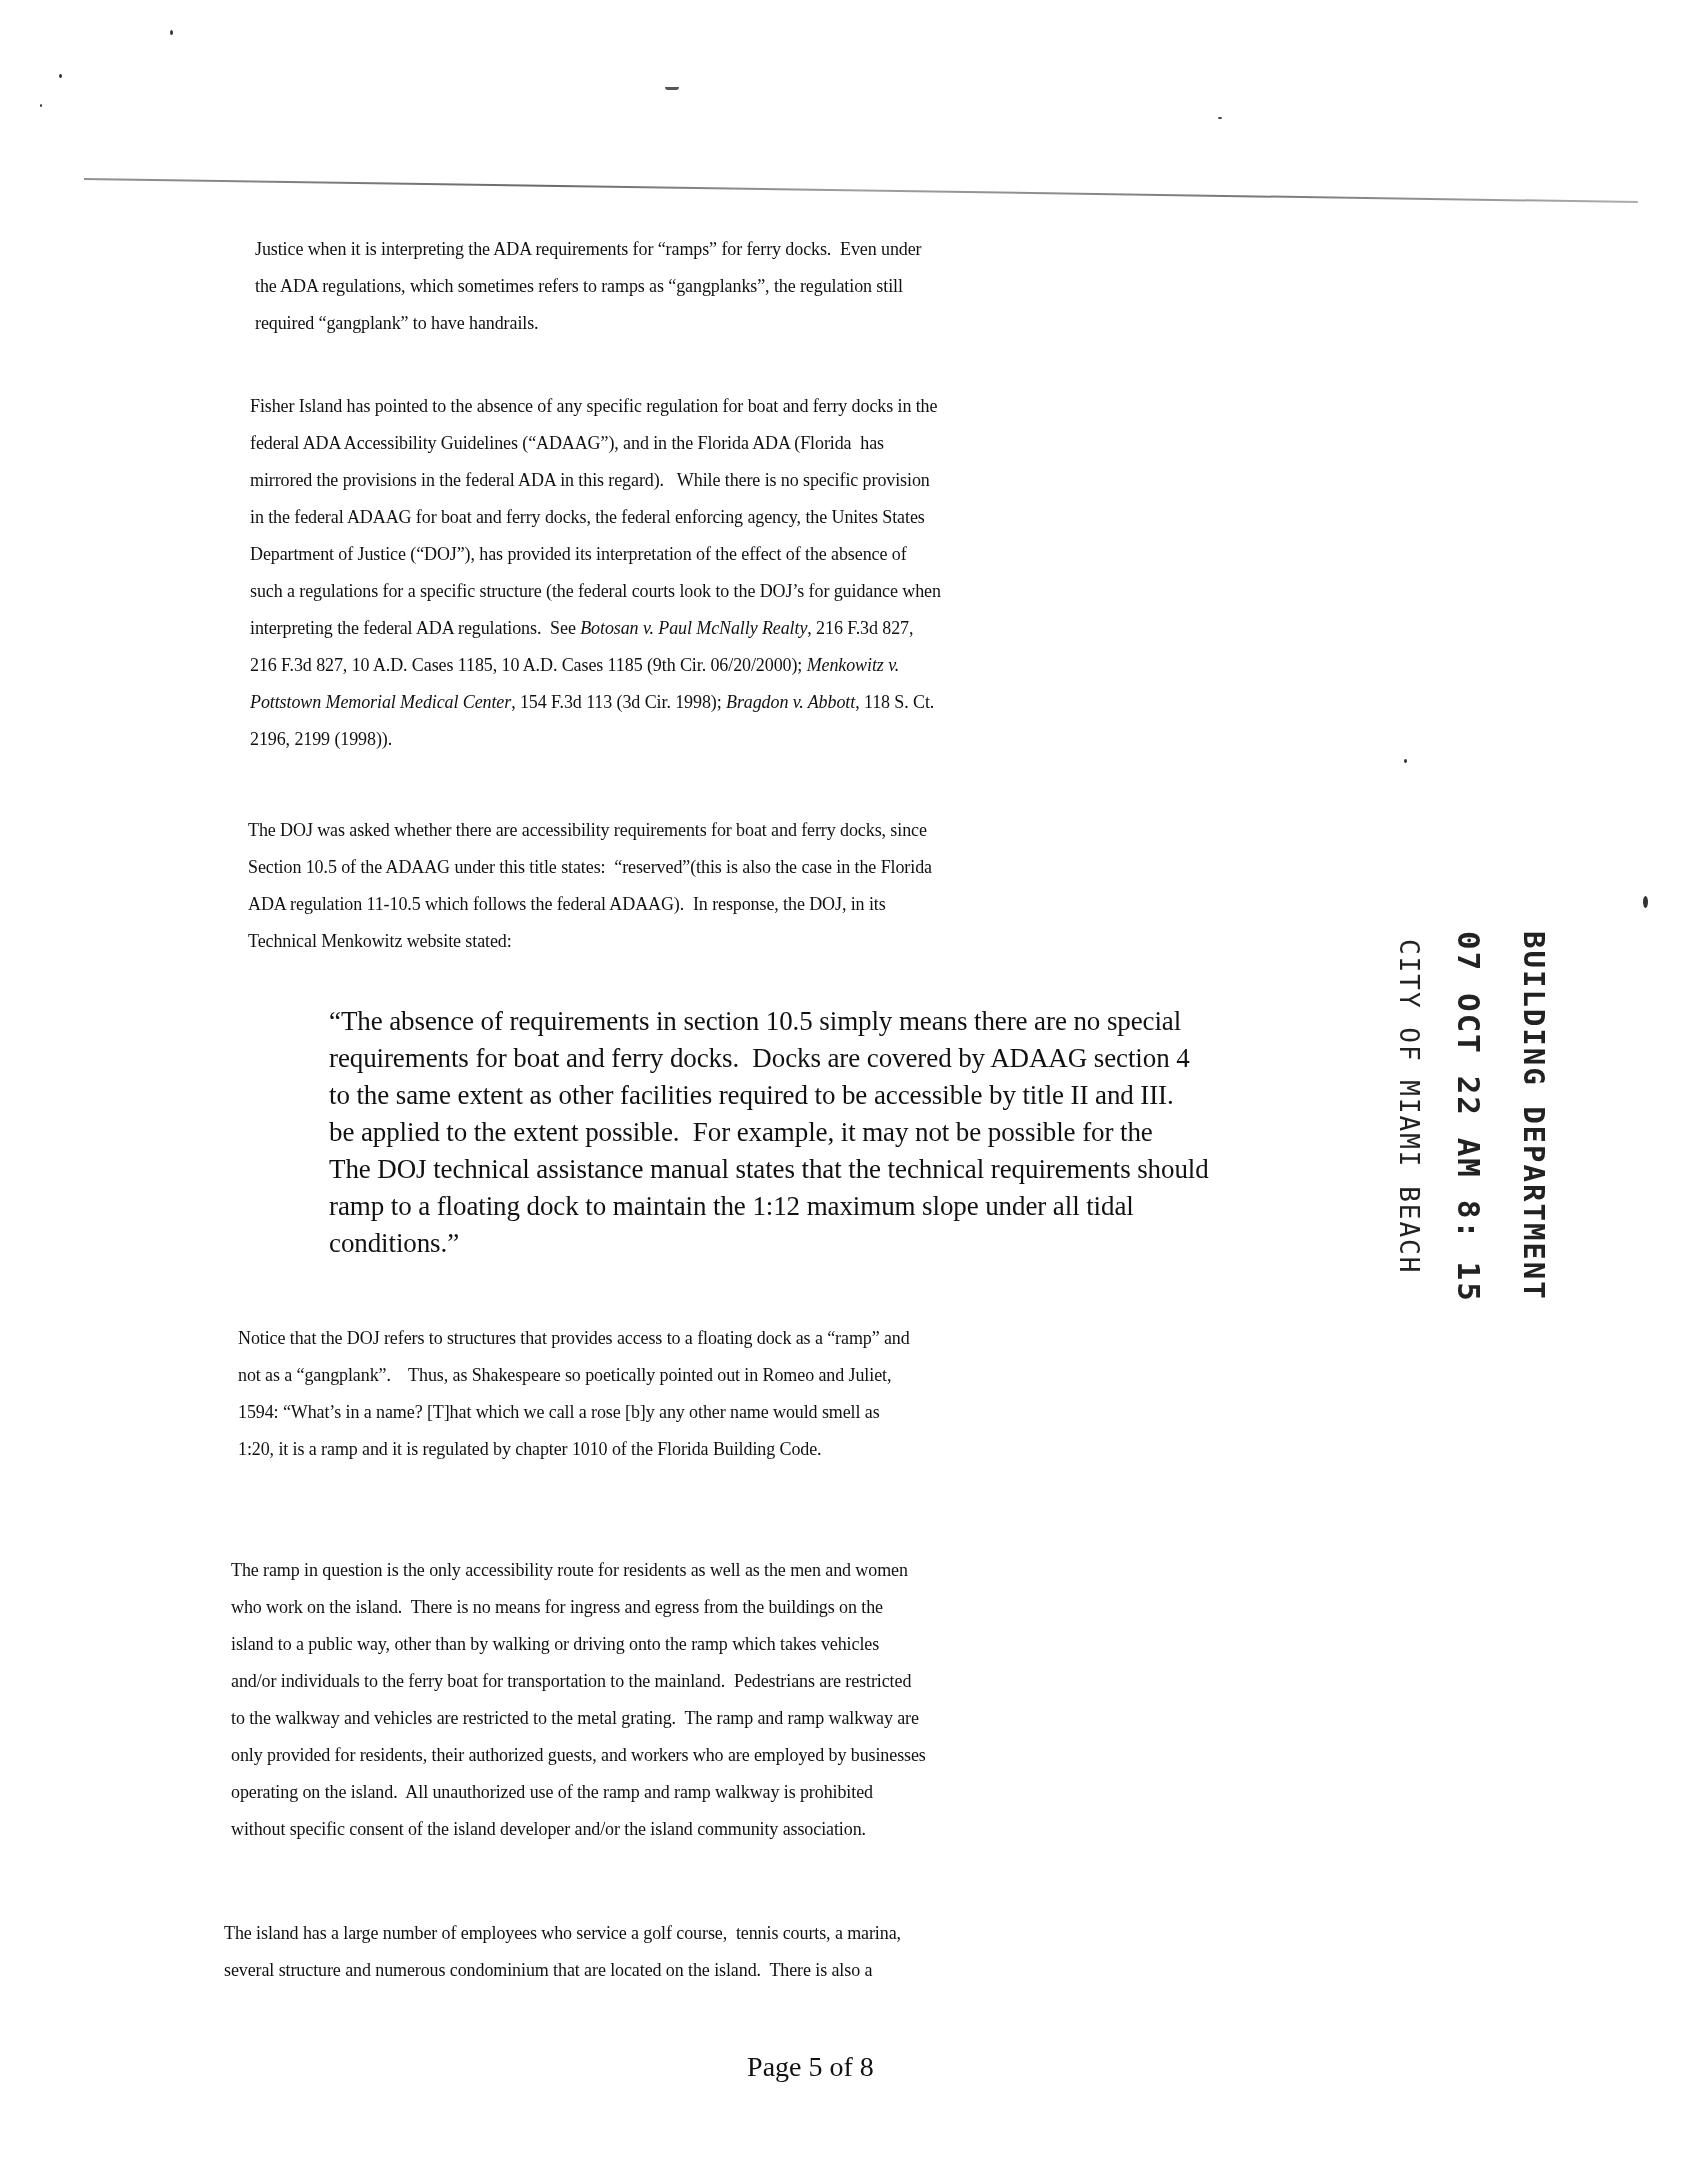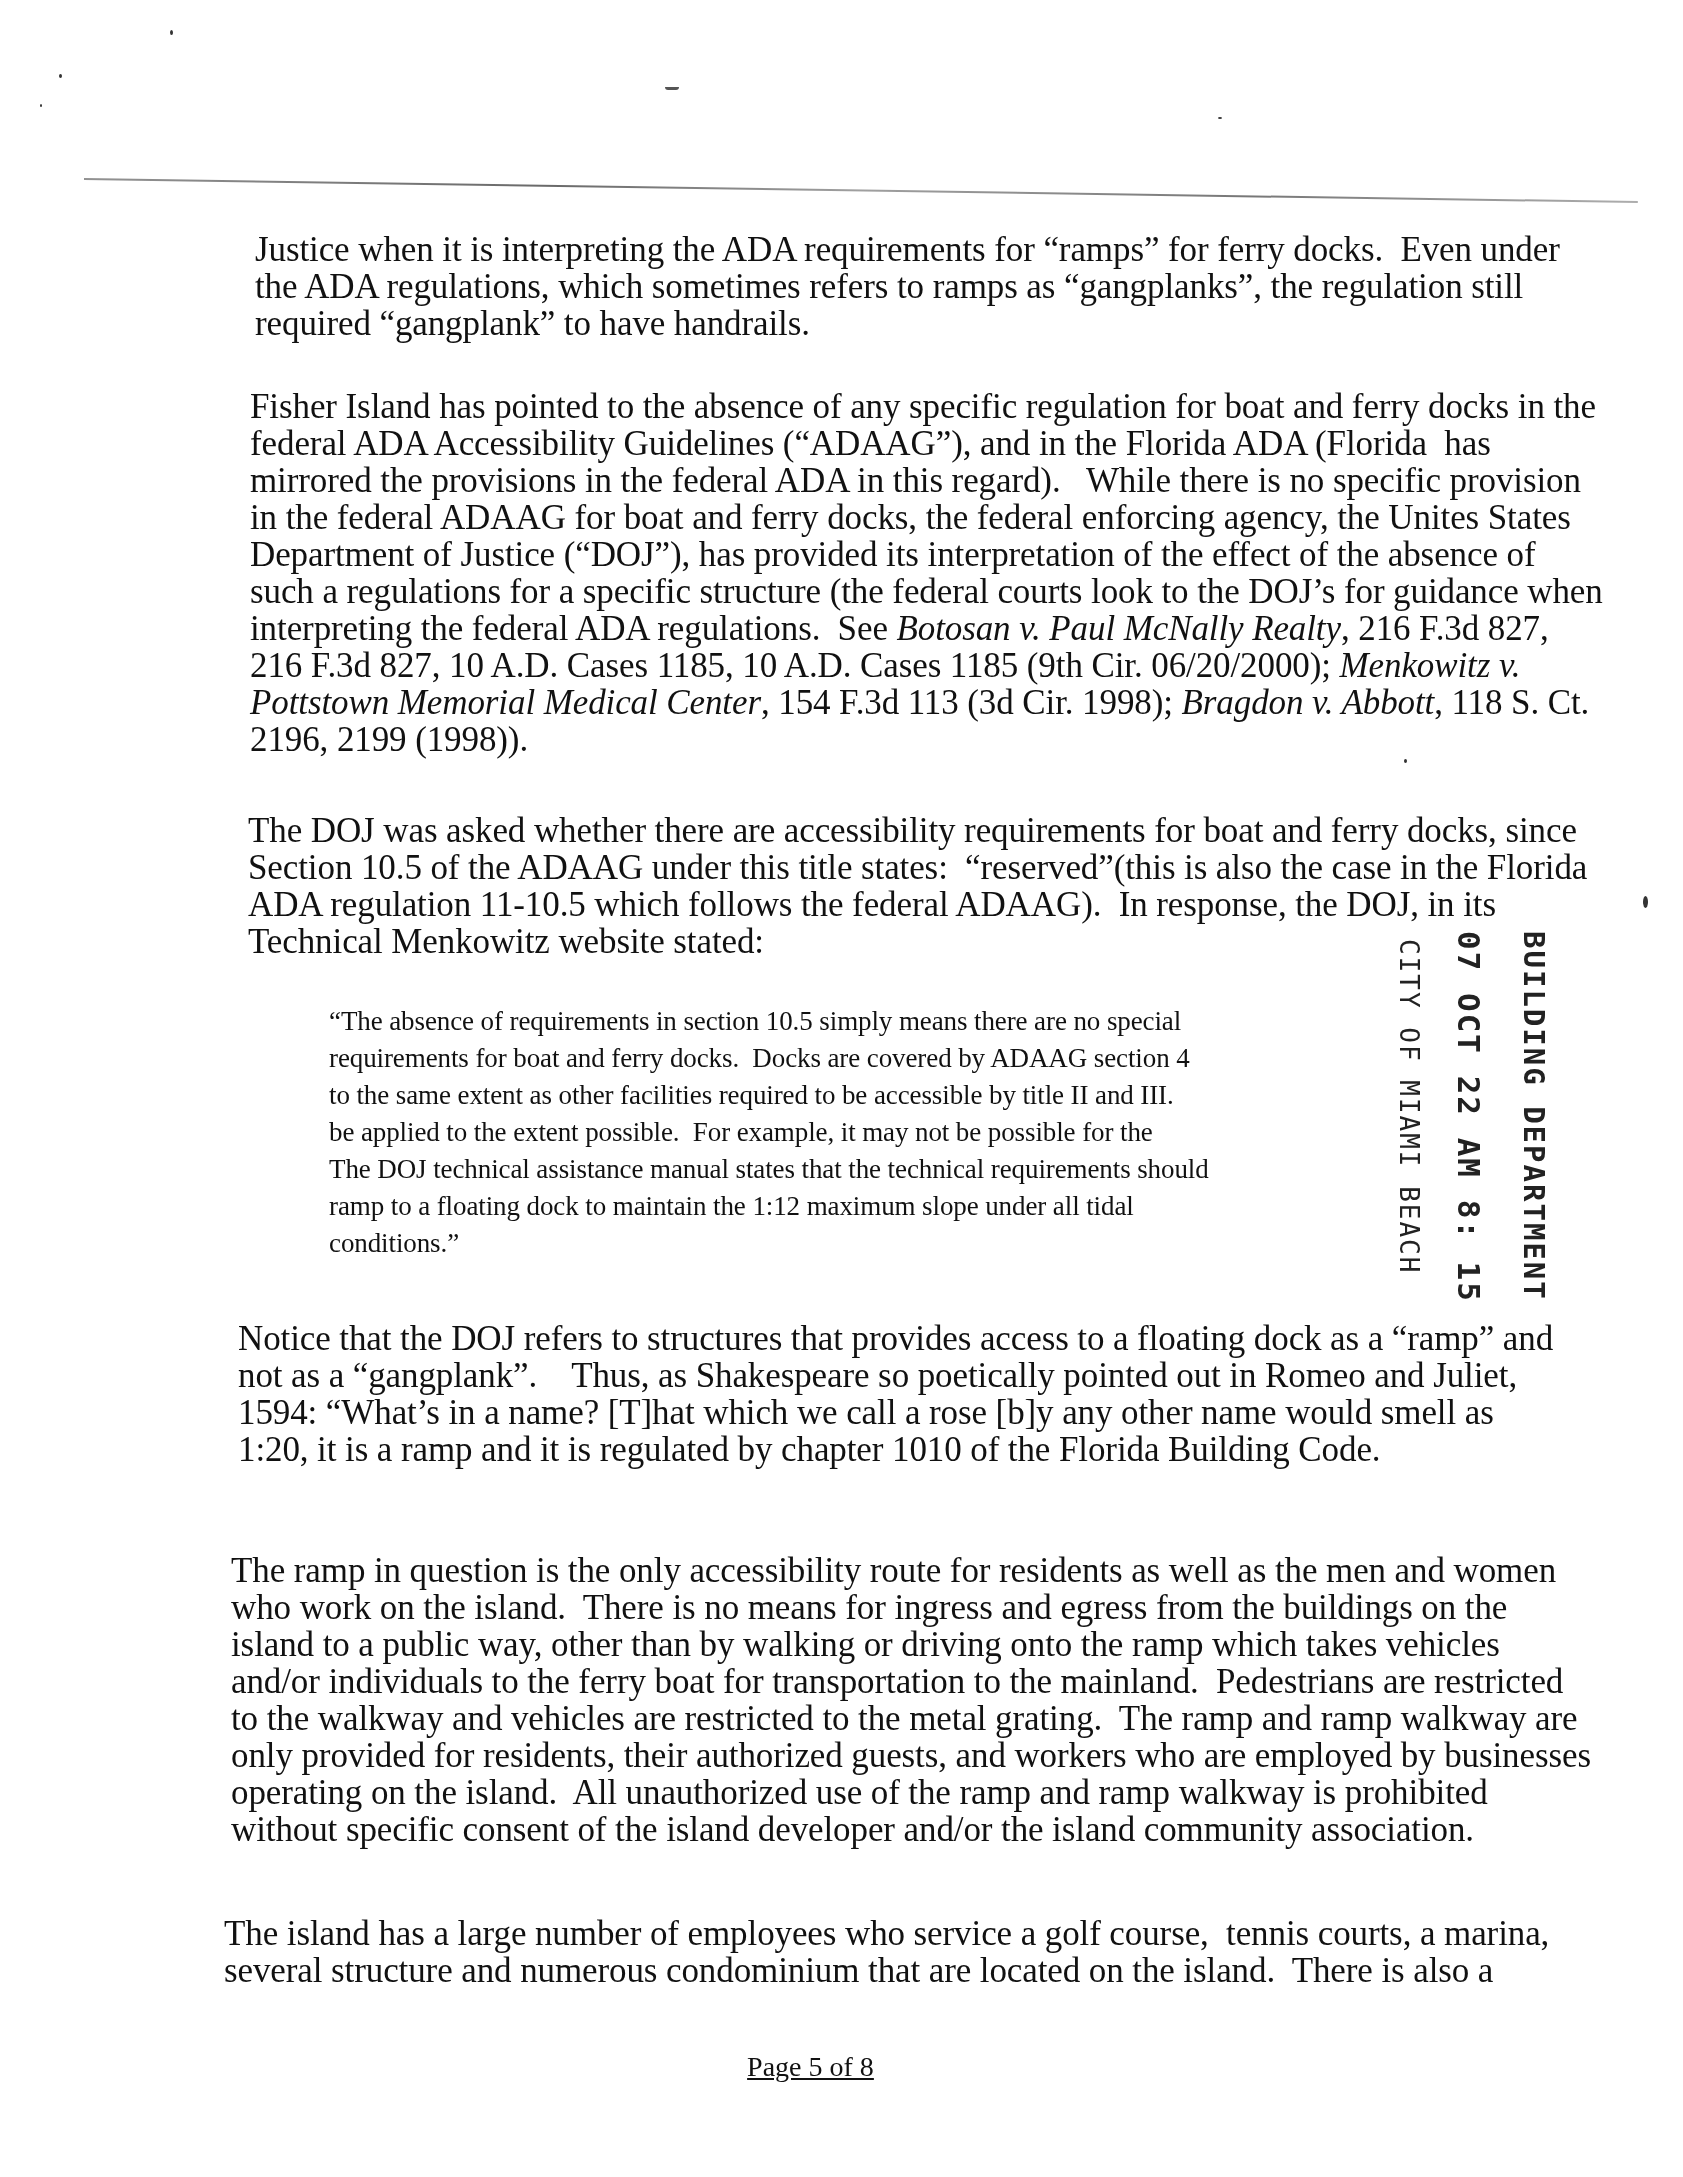--- a/index.html
+++ b/index.html
@@ -8,33 +8,32 @@
     font-family: "Liberation Serif", "DejaVu Serif", serif;
     color: #111111;
   }
   .scanline {
     position: absolute; left: 84px; top: 178px; width: 1554px; height: 2px;
     background: linear-gradient(90deg, #777 0%, #444 30%, #888 50%, #555 75%, #999 100%);
     transform: rotate(0.85deg); transform-origin: left center; opacity: 0.8;
   }
   .speck { position: absolute; background: #333; border-radius: 50%; }
   .page { position: absolute; left: 0; top: 0; width: 1683px; height: 2177px; }
-  .para { position: absolute; margin: 0; font-size: 35px; line-height: 37px; letter-spacing: -0.1px; }
+  .para { position: absolute; margin: 0; font-size: 18px; line-height: 37px; letter-spacing: -0.1px; }
   .para .ln { display: block; white-space: nowrap; }
   .quote { font-size: 27px; }
   i { font-style: italic; }
   .stamp {
     position: absolute; font-family: "DejaVu Sans Mono", "Liberation Mono", monospace;
     color: #222; writing-mode: vertical-rl; white-space: nowrap;
     font-weight: bold; letter-spacing: 2px;
   }
   .footer {
     position: absolute; left: 0; width: 1661px; top: 2051px; text-align: center;
     font-size: 28px;
-    text-decoration: underline;
   }
   .footer span { position: relative; left: -20px; }
 </style>
 </head>
 <body>
 
 <div class="page">
 
   <div class="scanline"></div>
   <div class="speck" style="left:170px;top:30px;width:3px;height:5px;"></div>

